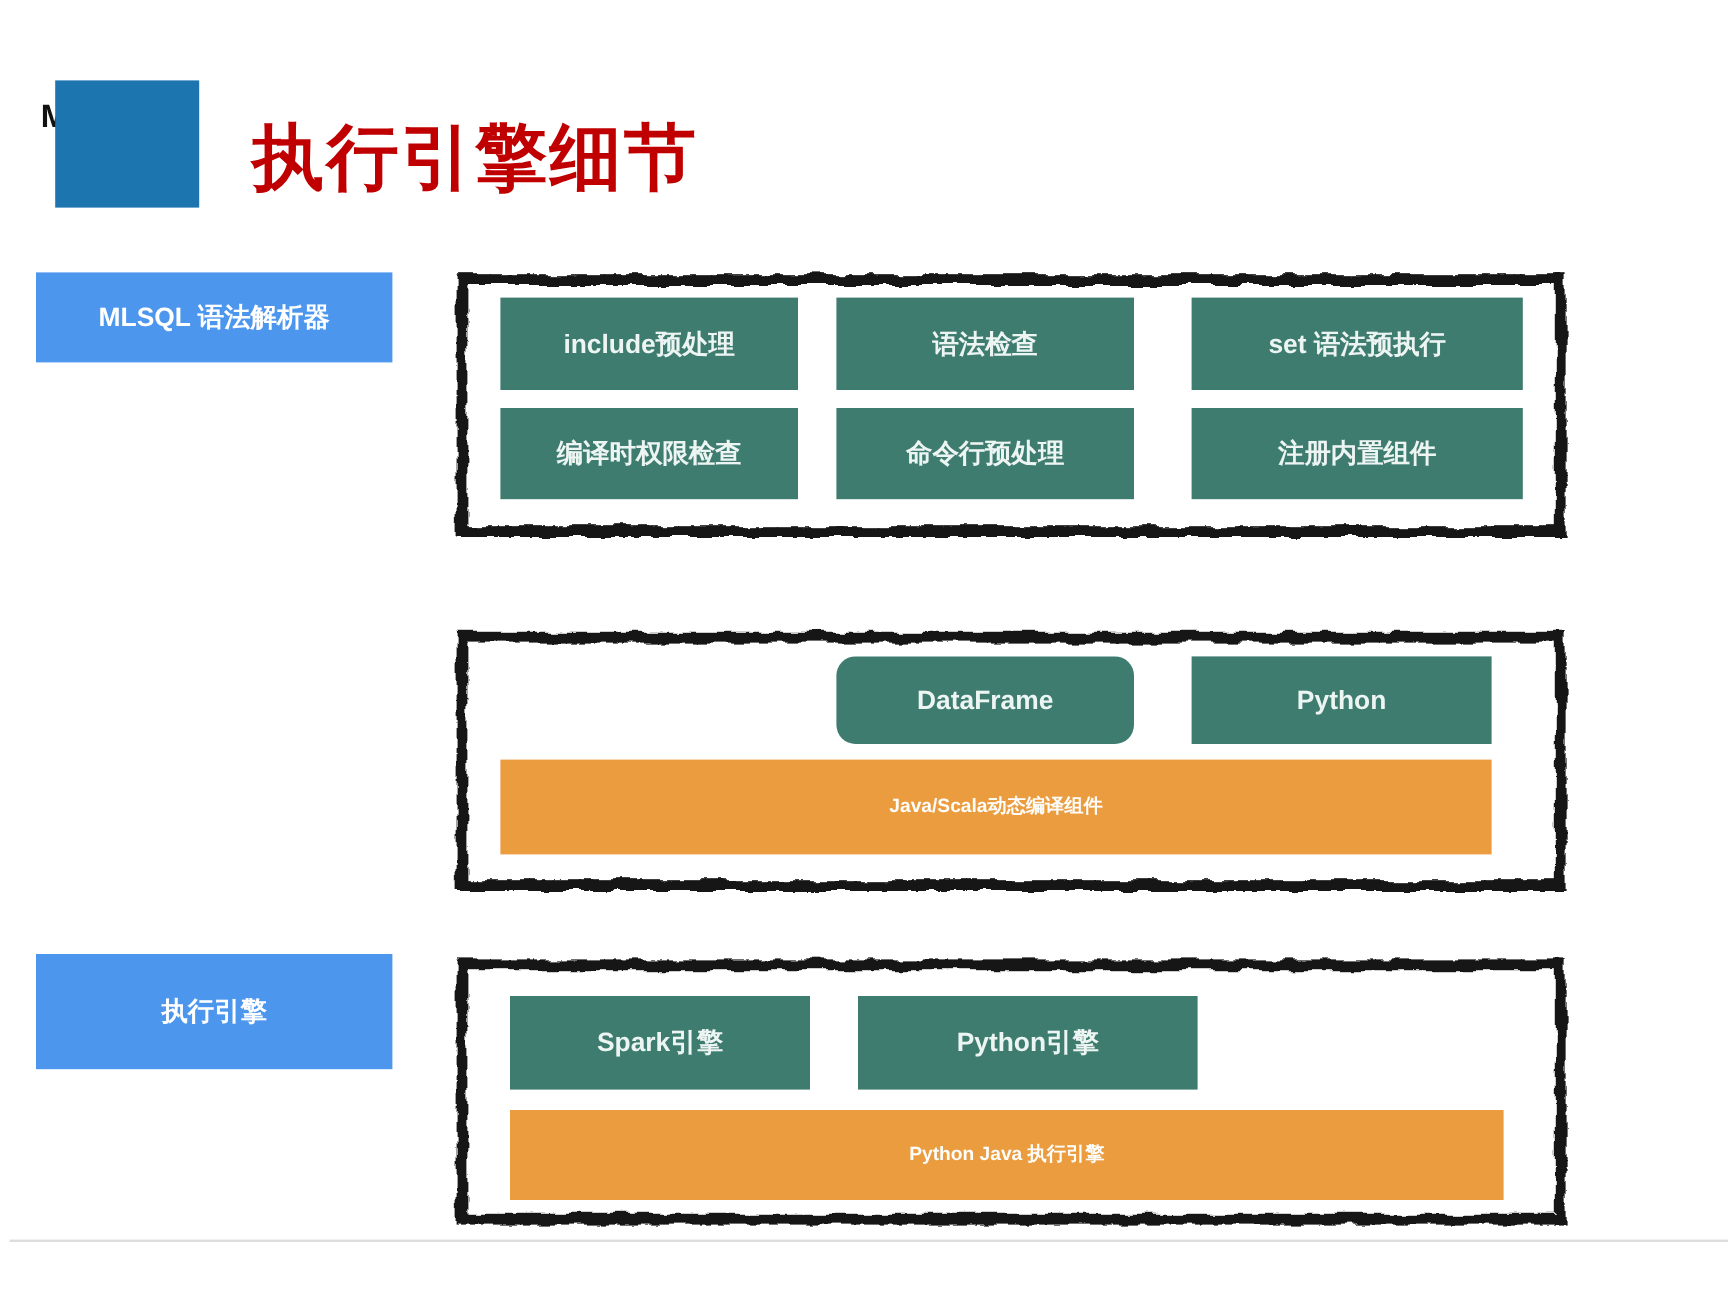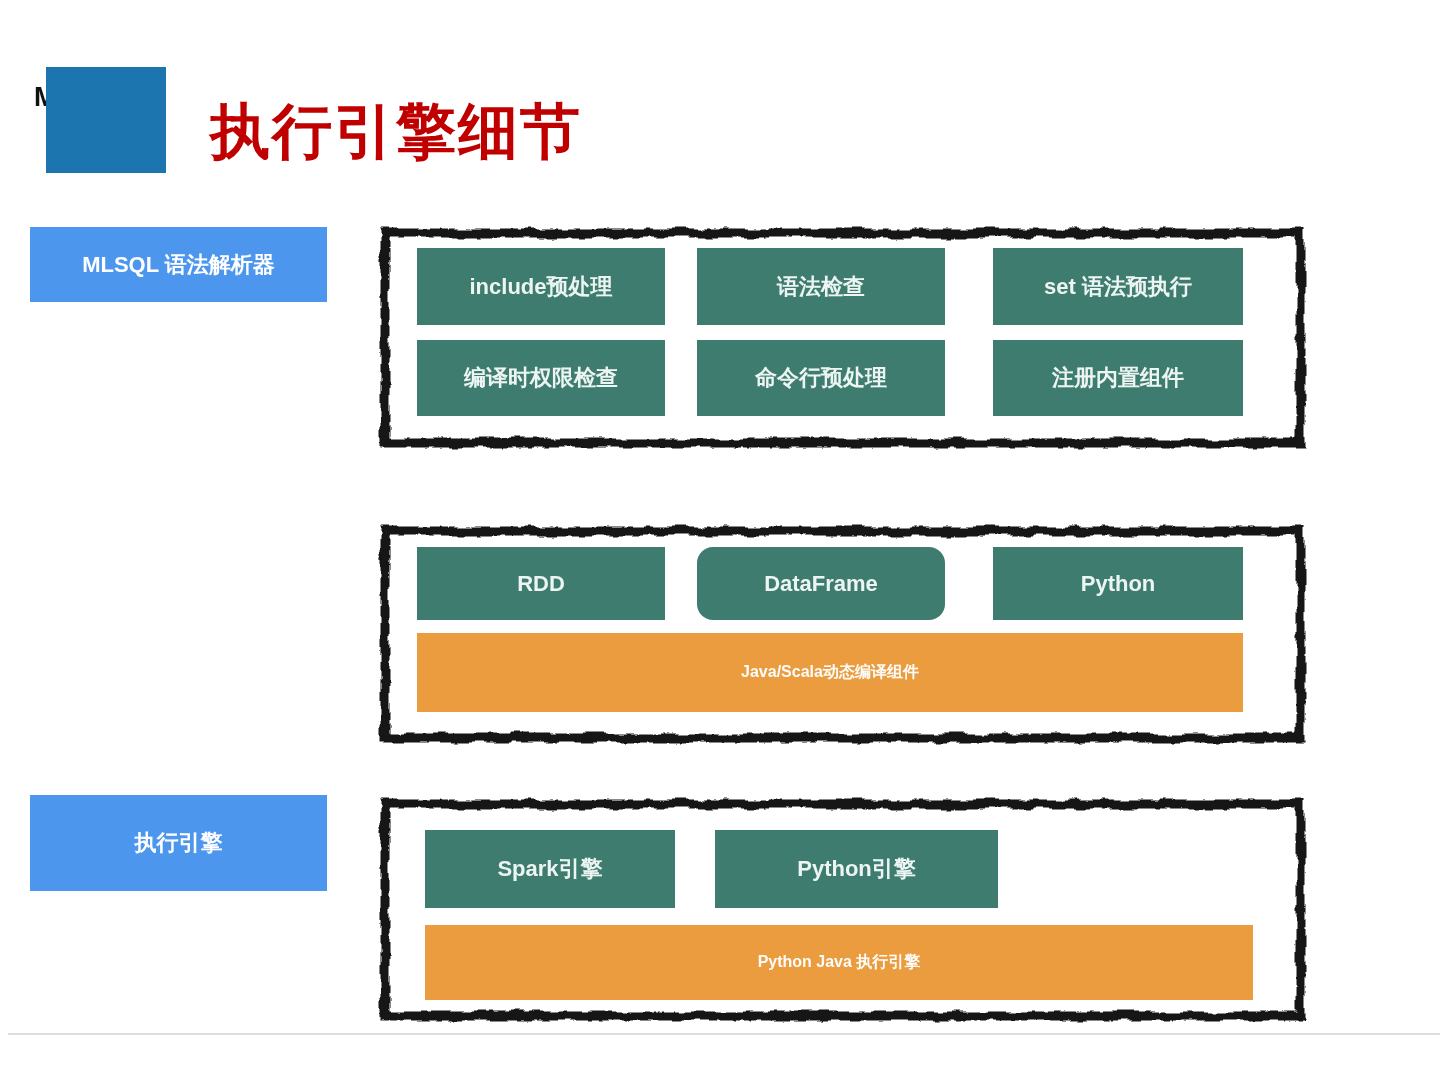--- a/index.html
+++ b/index.html
@@ -55,21 +55,21 @@
     text-align:center;
   }
   .obar{
     position:absolute;
     background:var(--orange-bar,#EB9C3E);
     color:#FDFDFB;font-size:16px;font-weight:bold;
     display:flex;align-items:center;justify-content:center;
     text-align:center;
   }
   
-  .f1 .c1{left:39px;width:248px;}  .f1 .c2{left:319px;width:248px;} .f1 .c3{left:615px;width:250px;}
+  .f1 .c1{left:39px;width:248px;}  .f1 .c2{left:319px;width:248px;} .f1 .c3{left:615px;width:276px;}
   .f1 .r1{top:22px;height:77px;}   .f1 .r2{top:114px;height:76px;}
   
   .f2 .c1{left:39px;width:248px;}  .f2 .c2{left:319px;width:248px;border-radius:16px;} .f2 .c3{left:615px;width:250px;}
   .f2 .r1{top:23px;height:73px;}
   .f2 .obar{left:39px;top:109px;width:826px;height:79px;}
   
   .f3 .c1{left:47px;width:250px;}  .f3 .c2{left:337px;width:283px;}
   .f3 .r1{top:33px;height:78px;}
   .f3 .obar{left:47px;top:128px;width:828px;height:75px;}
   
@@ -106,21 +106,20 @@
     <div class="gbox c3 r1">set 语法预执行</div>
     <div class="gbox c1 r2">编译时权限检查</div>
     <div class="gbox c2 r2">命令行预处理</div>
     <div class="gbox c3 r2">注册内置组件</div>
   </div>
 
   <div class="frame f2">
     <svg class="border-svg" viewBox="0 0 930 221" preserveAspectRatio="none">
       <rect x="7" y="7" width="916" height="207" fill="none" stroke="#141414" stroke-width="9" filter="url(#rough)"></rect>
     </svg>
-    <div class="gbox c1 r1">RDD</div>
     <div class="gbox c2 r1">DataFrame</div>
     <div class="gbox c3 r1">Python</div>
     <div class="obar">Java/Scala动态编译组件</div>
   </div>
 
   <div class="blue-label bl3">执行引擎</div>
   <div class="frame f3">
     <svg class="border-svg" viewBox="0 0 930 226" preserveAspectRatio="none">
       <rect x="7" y="7" width="916" height="212" fill="none" stroke="#141414" stroke-width="9" filter="url(#rough)"></rect>
     </svg>

